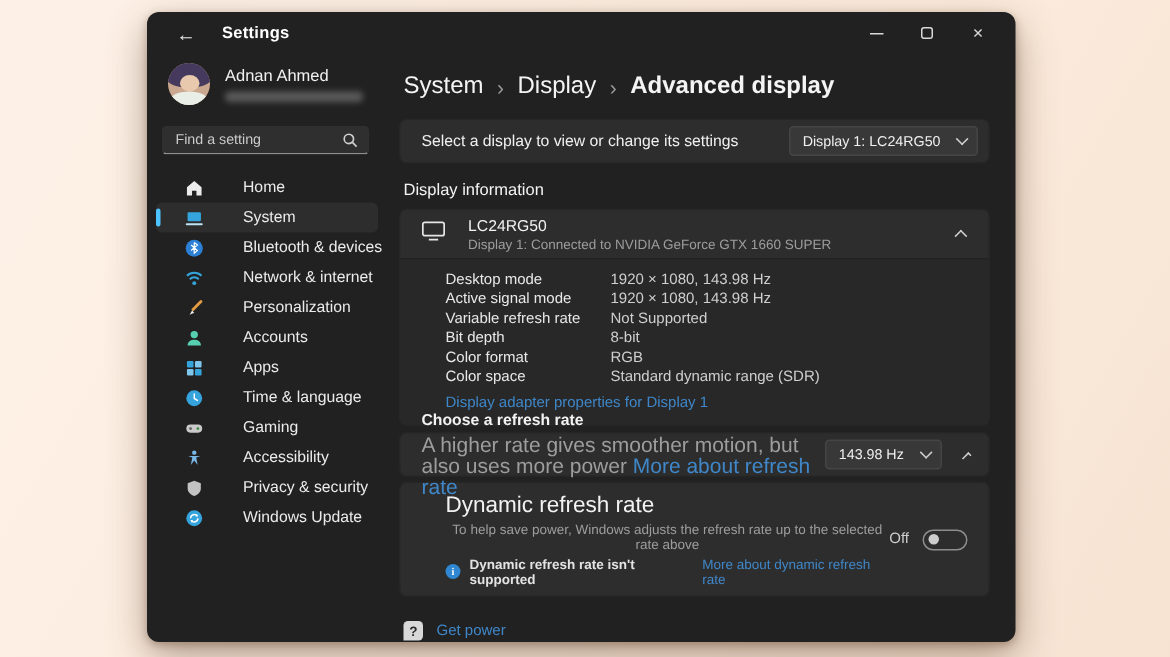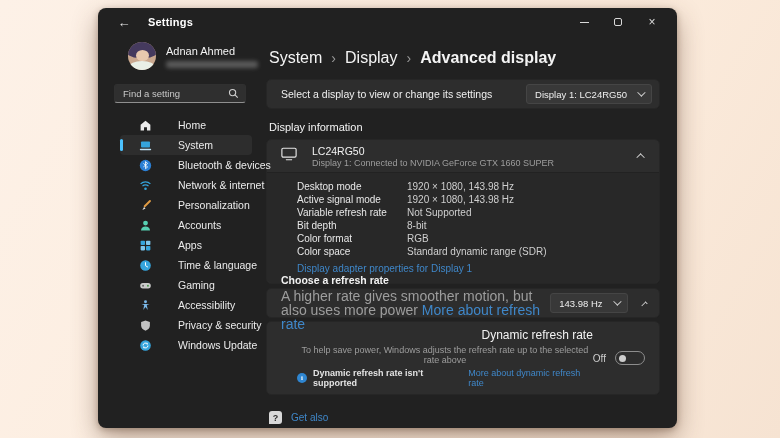--- a/index.html
+++ b/index.html
@@ -20,32 +20,32 @@
   .titlebar { height:28px; flex:0 0 28px; display:flex; align-items:center; padding:0 8px 0 14px; }
   .back-btn { width:24px; height:18px; display:flex; align-items:center; justify-content:center;
     color:#e6e6e6; font-size:13px; border-radius:4px; cursor:pointer; }
   .win-title { font-size:11px; font-weight:bold; margin-left:12px; letter-spacing:.2px; }
   .win-controls { margin-left:auto; display:flex; }
   .win-btn { width:34px; height:24px; display:flex; align-items:center; justify-content:center; color:#d9d9d9; font-size:12px; }
   .min-glyph { display:block; width:9px; height:1px; background:#d9d9d9; }
   .max-glyph { display:block; width:8px; height:8px; border:1px solid #d9d9d9; border-radius:2px; }
   
   .body-row { flex:1; display:flex; min-height:0; }
-  .sidebar { width:160px; flex:0 0 160px; padding:2px 0 0 16px; }
+  .sidebar { width:160px; flex:0 0 160px; padding:2px 0 0 0; }
   
   .user { display:flex; align-items:center; padding:4px 10px 6px 14px; }
   .avatar { width:28px; height:28px; border-radius:50%; position:relative; overflow:hidden; background:#caa88f; flex:0 0 28px; }
   .avatar .hair { position:absolute; left:-2px; top:-3px; width:32px; height:19px; border-radius:50% 50% 40% 40%; background:#453a5e; }
   .avatar .face { position:absolute; left:8px; top:8px; width:13px; height:11px; border-radius:50%; background:#e8c9ae; }
   .avatar .scarf { position:absolute; left:1px; bottom:-3px; width:26px; height:12px; border-radius:50%; background:#e9efe6; box-shadow:0 -2px 0 #9fb9a4 inset; }
   .user-meta { margin-left:10px; min-width:0; }
   .user-name { font-size:11px; color:#f2f2f2; white-space:nowrap; }
   .user-email-blur { margin-top:4px; width:92px; height:7px; border-radius:3px; background:#7a7a7a; filter:blur(2px); opacity:.65; }
   
-  .search { margin:8px 12px 0 0; height:19px; background:#2f2f2f; border:1px solid #303030; border-bottom:1px solid #8f8f8f;
+  .search { margin:8px 12px 0 10px; height:19px; background:#2f2f2f; border:1px solid #303030; border-bottom:1px solid #8f8f8f;
     border-radius:3px; display:flex; align-items:center; padding:0 6px 0 8px; }
   .search input { flex:1; background:transparent; border:none; outline:none; color:#cfcfcf; font-size:9.5px; font-family:inherit; min-width:0; }
   .search input::placeholder { color:#c9c9c9; }
   .search svg { flex:0 0 auto; }
   
   .nav { margin-top:12px; padding:0 6px; }
   .nav-item { position:relative; height:20px; display:flex; align-items:center; padding-left:18px; border-radius:4px; cursor:pointer; }
   .nav-item .icon { width:14px; height:14px; display:flex; align-items:center; justify-content:center; flex:0 0 14px; }
   .nav-item .lbl { margin-left:26px; font-size:10.5px; color:#ebebeb; white-space:nowrap; }
   .nav-item.selected { background:#2d2d2d; }
@@ -82,21 +82,21 @@
   .link { color:#3f87c9; cursor:pointer; }
   .adapter-link { display:inline-block; margin-top:4px; font-size:10px; }
   
   .refresh-card { margin-top:4px; height:30px; display:flex; align-items:center; padding:0 12px 0 14px; }
   .rc-meta { line-height:1; }
   .rc-title { font-size:10.5px; color:#f2f2f2; font-weight:bold; }
   .rc-sub { font-size:14px; color:#9d9d9d; margin-top:3px; }
   .refresh-card .dropdown { margin-left:auto; margin-right:16px; }
   
   .dyn-card { margin-top:3px; display:flex; align-items:center; padding:6px 14px 6px 30px; }
-  .dyn-title { font-size:12px; color:#f2f2f2;text-align:right; }
+  .dyn-title { font-size:15px; color:#f2f2f2; }
   .dyn-desc { font-size:9px; color:#9d9d9d; margin-top:3px;text-align:center; }
   .dyn-note { display:flex; align-items:center; margin-top:3px; font-size:9px; }
   .info-ico { width:10px; height:10px; border-radius:50%; background:#2f86d1; color:#fff; font-size:7px; font-weight:bold;
     display:inline-flex; align-items:center; justify-content:center; margin-right:6px; flex:0 0 10px; font-family:"Liberation Serif",serif; }
   .dyn-note .note-txt { color:#e3e3e3; font-weight:bold; margin-right:5px; }
   .dyn-right { margin-left:auto; display:flex; align-items:center; }
   .toggle-label { font-size:10px; color:#cdcdcd; margin-right:9px; }
   .toggle { width:30px; height:14px; border:1px solid #8d8d8d; border-radius:8px; position:relative; cursor:pointer; }
   .toggle .knob { position:absolute; left:3px; top:2.5px; width:7px; height:7px; border-radius:50%; background:#cdcdcd; }
   
@@ -359,18 +359,18 @@
         <div class="dyn-right">
           <span class="toggle-label">Off</span>
           <div class="toggle">
               <span class="knob"></span>
             </div>
         </div>
       </div>
 
       <div class="gethelp">
         <span class="help-ico">?</span>
-        <span class="link gh-txt">Get also</span>
+        <span class="link gh-txt">Get power</span>
       </div>
 
     </div>
   </div>
 </div>
 
 </body></html>

